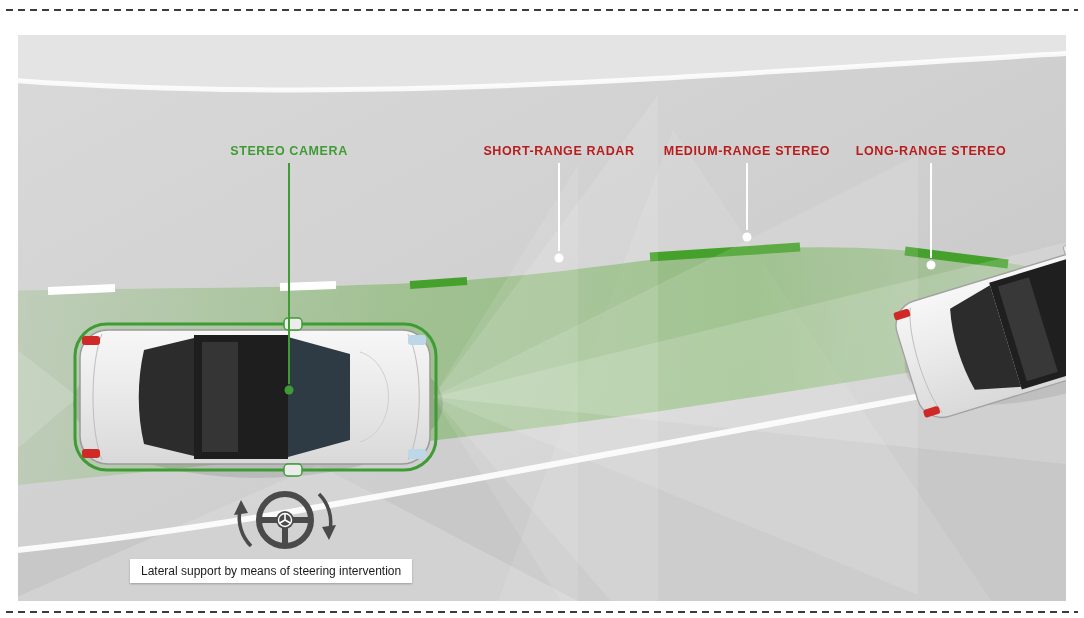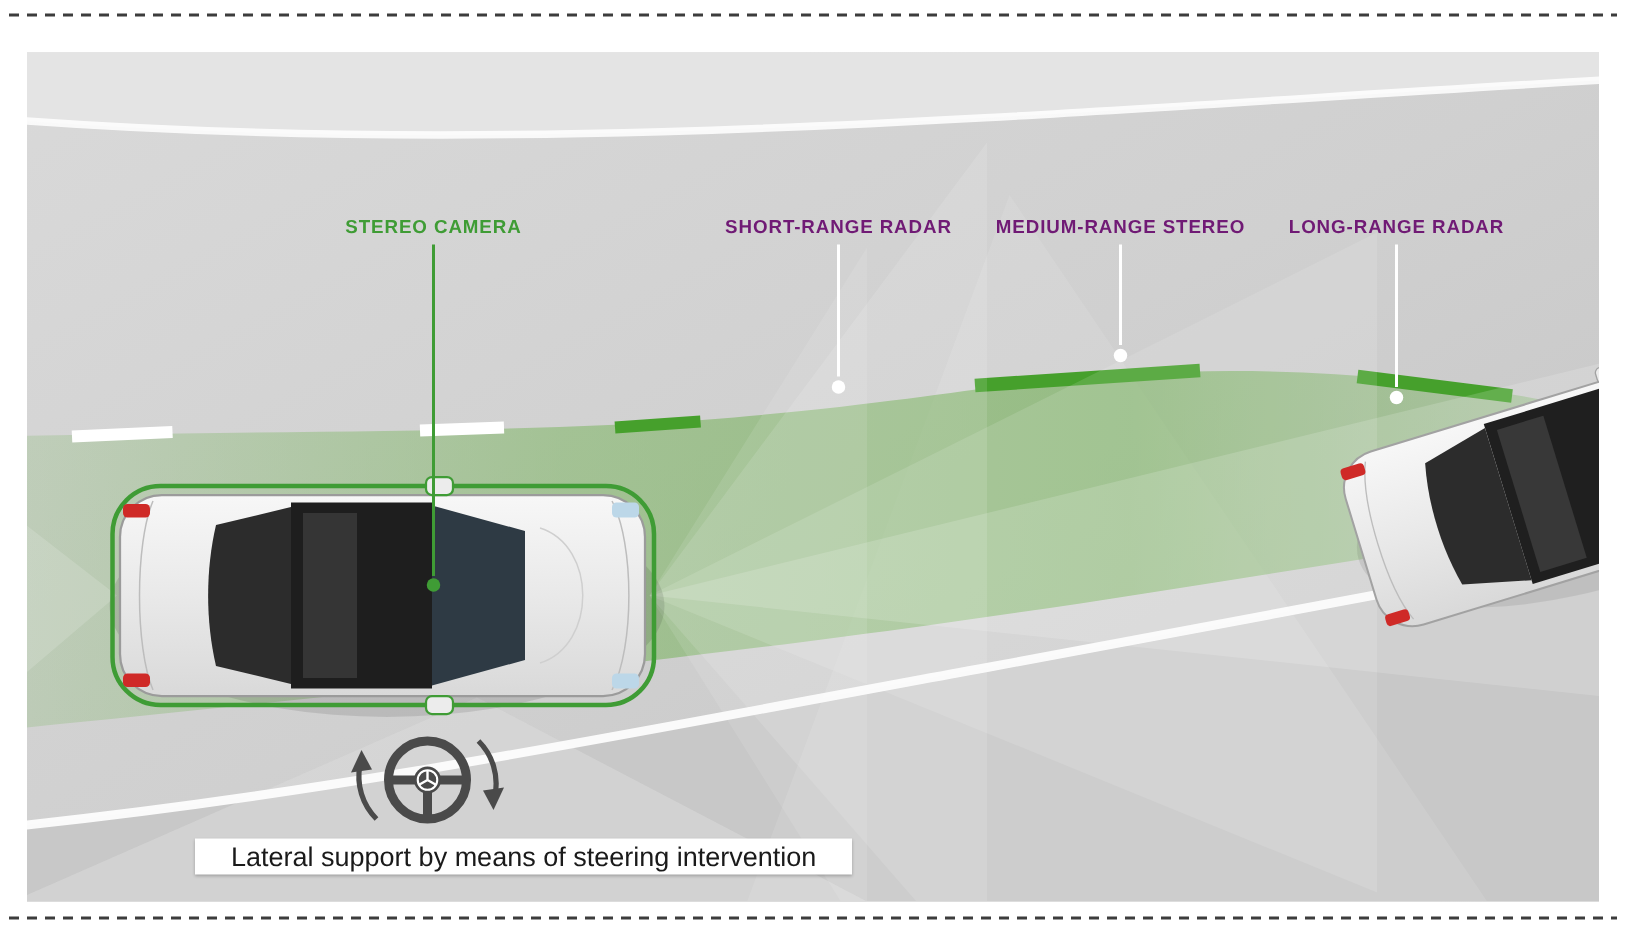--- a/index.html
+++ b/index.html
@@ -18,25 +18,25 @@
     position:absolute;left:18px;top:35px;width:1048px;height:566px;
     overflow:hidden;background:#d2d2d2;
   }
   .stage svg{position:absolute;left:0;top:0;}
   .sensor-label{
     position:absolute;transform:translateX(-50%);
     font-size:12.5px;font-weight:bold;letter-spacing:.6px;white-space:nowrap;
     z-index:5;
   }
   .label-green{color:#3f9c35;}
-  .label-white{color:#701a75;}
+  .label-white{color:#b91c1c;}
   .caption-box{
     position:absolute;left:112px;top:524px;z-index:5;
     background:#ffffff;color:#1a1a1a;
-    font-size:18px;line-height:24px;padding:0 24px;
+    font-size:12px;line-height:24px;padding:0 11px;
     box-shadow:0 1px 2px rgba(0,0,0,.25);
     white-space:nowrap;
   }
 </style>
 </head>
 <body>
 
 <div class="dash-line top"></div>
 <div class="dash-line bottom"></div>
 
@@ -151,17 +151,17 @@
       <line x1="729" y1="128" x2="729" y2="195" stroke="#ffffff" stroke-width="2"></line>
       <circle cx="729" cy="202" r="4.5" fill="#ffffff"></circle>
       <line x1="913" y1="128" x2="913" y2="223" stroke="#ffffff" stroke-width="2"></line>
       <circle cx="913" cy="230" r="4.5" fill="#ffffff"></circle>
     </g>
   </svg>
 
   <div class="sensor-label label-green" style="left:271px;top:109px;">STEREO CAMERA</div>
   <div class="sensor-label label-white" style="left:541px;top:109px;">SHORT-RANGE RADAR</div>
   <div class="sensor-label label-white" style="left:729px;top:109px;">MEDIUM-RANGE STEREO</div>
-  <div class="sensor-label label-white" style="left:913px;top:109px;">LONG-RANGE RADAR</div>
+  <div class="sensor-label label-white" style="left:913px;top:109px;">LONG-RANGE STEREO</div>
 
   <div class="caption-box">Lateral support by means of steering intervention</div>
 
 </div>
 
 </body></html>

